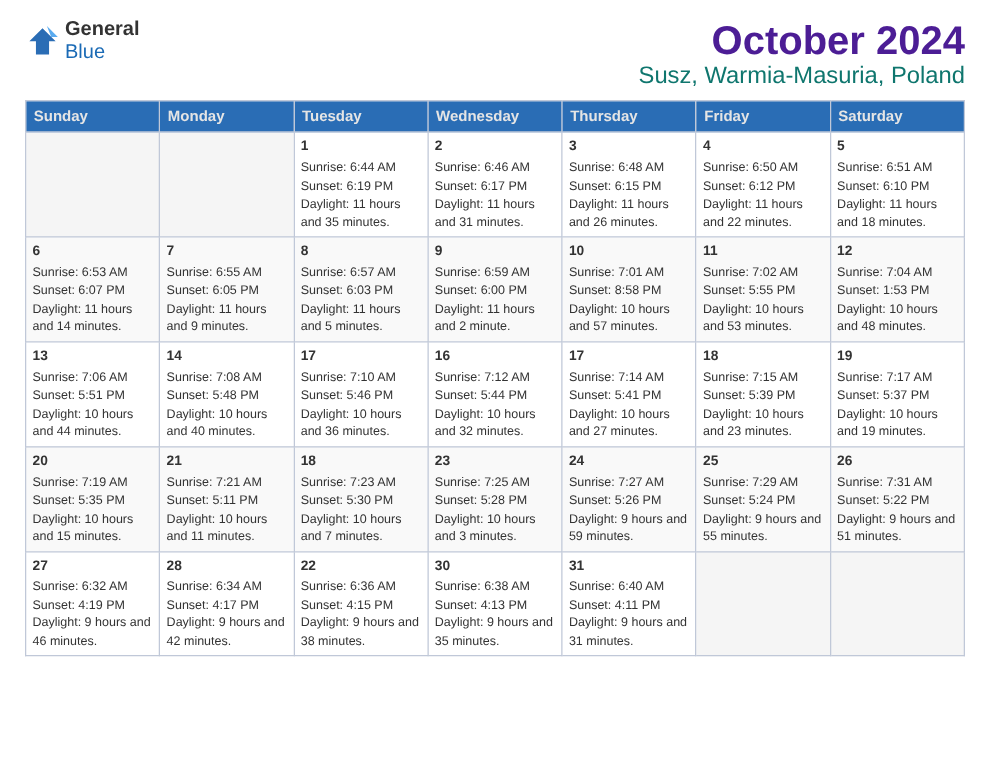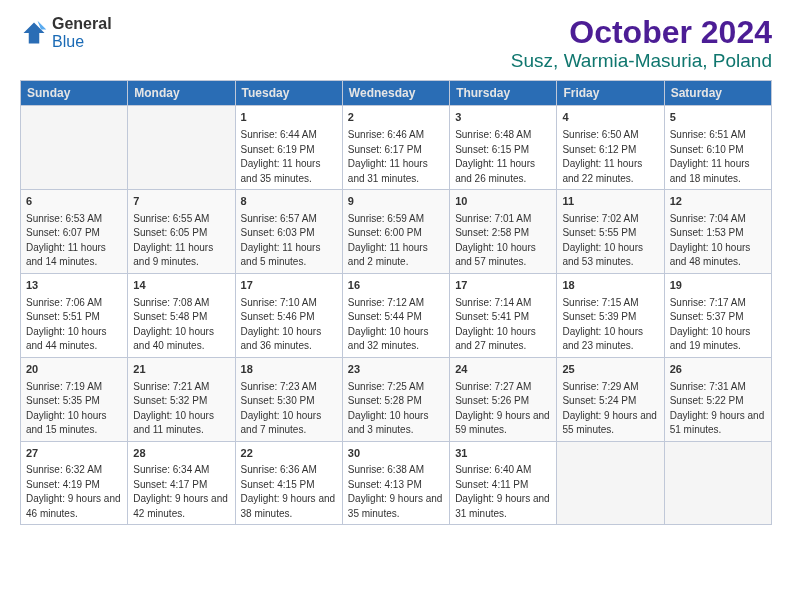--- a/index.html
+++ b/index.html
@@ -143,36 +143,36 @@
           <td><span class="day-num">2</span><span class="day-detail">Sunrise: 6:46 AM</span><br><span class="day-detail">Sunset: 6:17 PM</span><br><span class="day-detail">Daylight: 11 hours and 31 minutes.</span></td>
           <td><span class="day-num">3</span><span class="day-detail">Sunrise: 6:48 AM</span><br><span class="day-detail">Sunset: 6:15 PM</span><br><span class="day-detail">Daylight: 11 hours and 26 minutes.</span></td>
           <td><span class="day-num">4</span><span class="day-detail">Sunrise: 6:50 AM</span><br><span class="day-detail">Sunset: 6:12 PM</span><br><span class="day-detail">Daylight: 11 hours and 22 minutes.</span></td>
           <td><span class="day-num">5</span><span class="day-detail">Sunrise: 6:51 AM</span><br><span class="day-detail">Sunset: 6:10 PM</span><br><span class="day-detail">Daylight: 11 hours and 18 minutes.</span></td>
         </tr>
         <tr>
           <td><span class="day-num">6</span><span class="day-detail">Sunrise: 6:53 AM</span><br><span class="day-detail">Sunset: 6:07 PM</span><br><span class="day-detail">Daylight: 11 hours and 14 minutes.</span></td>
           <td><span class="day-num">7</span><span class="day-detail">Sunrise: 6:55 AM</span><br><span class="day-detail">Sunset: 6:05 PM</span><br><span class="day-detail">Daylight: 11 hours and 9 minutes.</span></td>
           <td><span class="day-num">8</span><span class="day-detail">Sunrise: 6:57 AM</span><br><span class="day-detail">Sunset: 6:03 PM</span><br><span class="day-detail">Daylight: 11 hours and 5 minutes.</span></td>
           <td><span class="day-num">9</span><span class="day-detail">Sunrise: 6:59 AM</span><br><span class="day-detail">Sunset: 6:00 PM</span><br><span class="day-detail">Daylight: 11 hours and 2 minute.</span></td>
-          <td><span class="day-num">10</span><span class="day-detail">Sunrise: 7:01 AM</span><br><span class="day-detail">Sunset: 2:58 PM</span><br><span class="day-detail">Daylight: 10 hours and 57 minutes.</span></td>
+          <td><span class="day-num">10</span><span class="day-detail">Sunrise: 7:01 AM</span><br><span class="day-detail">Sunset: 8:58 PM</span><br><span class="day-detail">Daylight: 10 hours and 57 minutes.</span></td>
           <td><span class="day-num">11</span><span class="day-detail">Sunrise: 7:02 AM</span><br><span class="day-detail">Sunset: 5:55 PM</span><br><span class="day-detail">Daylight: 10 hours and 53 minutes.</span></td>
           <td><span class="day-num">12</span><span class="day-detail">Sunrise: 7:04 AM</span><br><span class="day-detail">Sunset: 1:53 PM</span><br><span class="day-detail">Daylight: 10 hours and 48 minutes.</span></td>
         </tr>
         <tr>
           <td><span class="day-num">13</span><span class="day-detail">Sunrise: 7:06 AM</span><br><span class="day-detail">Sunset: 5:51 PM</span><br><span class="day-detail">Daylight: 10 hours and 44 minutes.</span></td>
           <td><span class="day-num">14</span><span class="day-detail">Sunrise: 7:08 AM</span><br><span class="day-detail">Sunset: 5:48 PM</span><br><span class="day-detail">Daylight: 10 hours and 40 minutes.</span></td>
           <td><span class="day-num">17</span><span class="day-detail">Sunrise: 7:10 AM</span><br><span class="day-detail">Sunset: 5:46 PM</span><br><span class="day-detail">Daylight: 10 hours and 36 minutes.</span></td>
           <td><span class="day-num">16</span><span class="day-detail">Sunrise: 7:12 AM</span><br><span class="day-detail">Sunset: 5:44 PM</span><br><span class="day-detail">Daylight: 10 hours and 32 minutes.</span></td>
           <td><span class="day-num">17</span><span class="day-detail">Sunrise: 7:14 AM</span><br><span class="day-detail">Sunset: 5:41 PM</span><br><span class="day-detail">Daylight: 10 hours and 27 minutes.</span></td>
           <td><span class="day-num">18</span><span class="day-detail">Sunrise: 7:15 AM</span><br><span class="day-detail">Sunset: 5:39 PM</span><br><span class="day-detail">Daylight: 10 hours and 23 minutes.</span></td>
           <td><span class="day-num">19</span><span class="day-detail">Sunrise: 7:17 AM</span><br><span class="day-detail">Sunset: 5:37 PM</span><br><span class="day-detail">Daylight: 10 hours and 19 minutes.</span></td>
         </tr>
         <tr>
           <td><span class="day-num">20</span><span class="day-detail">Sunrise: 7:19 AM</span><br><span class="day-detail">Sunset: 5:35 PM</span><br><span class="day-detail">Daylight: 10 hours and 15 minutes.</span></td>
-          <td><span class="day-num">21</span><span class="day-detail">Sunrise: 7:21 AM</span><br><span class="day-detail">Sunset: 5:32 PM</span><br><span class="day-detail">Daylight: 10 hours and 11 minutes.</span></td>
+          <td><span class="day-num">21</span><span class="day-detail">Sunrise: 7:21 AM</span><br><span class="day-detail">Sunset: 5:11 PM</span><br><span class="day-detail">Daylight: 10 hours and 11 minutes.</span></td>
           <td><span class="day-num">18</span><span class="day-detail">Sunrise: 7:23 AM</span><br><span class="day-detail">Sunset: 5:30 PM</span><br><span class="day-detail">Daylight: 10 hours and 7 minutes.</span></td>
           <td><span class="day-num">23</span><span class="day-detail">Sunrise: 7:25 AM</span><br><span class="day-detail">Sunset: 5:28 PM</span><br><span class="day-detail">Daylight: 10 hours and 3 minutes.</span></td>
           <td><span class="day-num">24</span><span class="day-detail">Sunrise: 7:27 AM</span><br><span class="day-detail">Sunset: 5:26 PM</span><br><span class="day-detail">Daylight: 9 hours and 59 minutes.</span></td>
           <td><span class="day-num">25</span><span class="day-detail">Sunrise: 7:29 AM</span><br><span class="day-detail">Sunset: 5:24 PM</span><br><span class="day-detail">Daylight: 9 hours and 55 minutes.</span></td>
           <td><span class="day-num">26</span><span class="day-detail">Sunrise: 7:31 AM</span><br><span class="day-detail">Sunset: 5:22 PM</span><br><span class="day-detail">Daylight: 9 hours and 51 minutes.</span></td>
         </tr>
         <tr>
           <td><span class="day-num">27</span><span class="day-detail">Sunrise: 6:32 AM</span><br><span class="day-detail">Sunset: 4:19 PM</span><br><span class="day-detail">Daylight: 9 hours and 46 minutes.</span></td>
           <td><span class="day-num">28</span><span class="day-detail">Sunrise: 6:34 AM</span><br><span class="day-detail">Sunset: 4:17 PM</span><br><span class="day-detail">Daylight: 9 hours and 42 minutes.</span></td>
           <td><span class="day-num">22</span><span class="day-detail">Sunrise: 6:36 AM</span><br><span class="day-detail">Sunset: 4:15 PM</span><br><span class="day-detail">Daylight: 9 hours and 38 minutes.</span></td>

